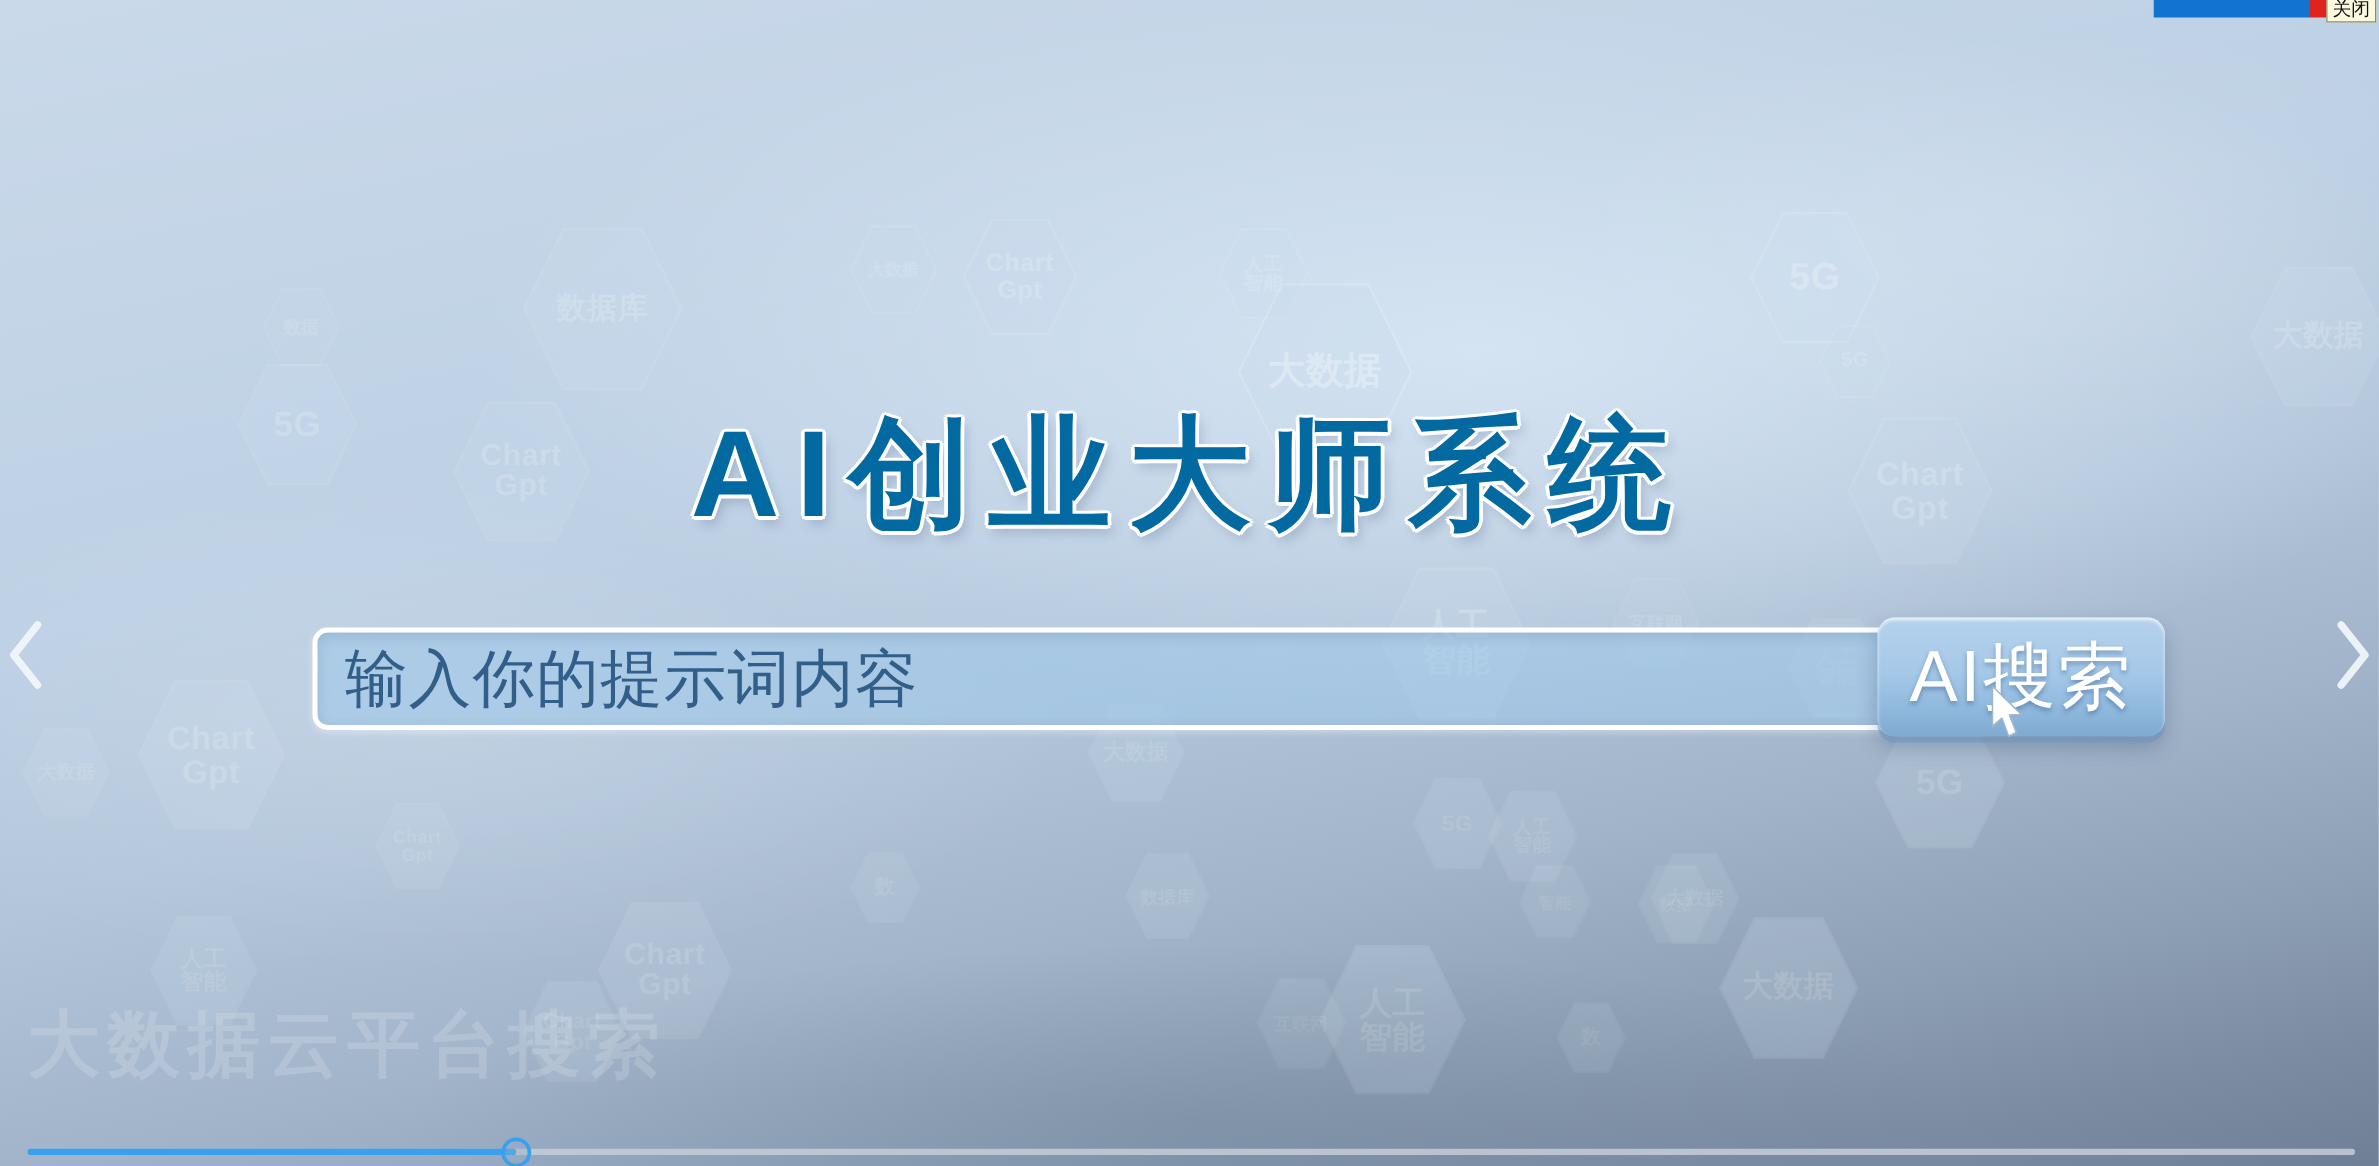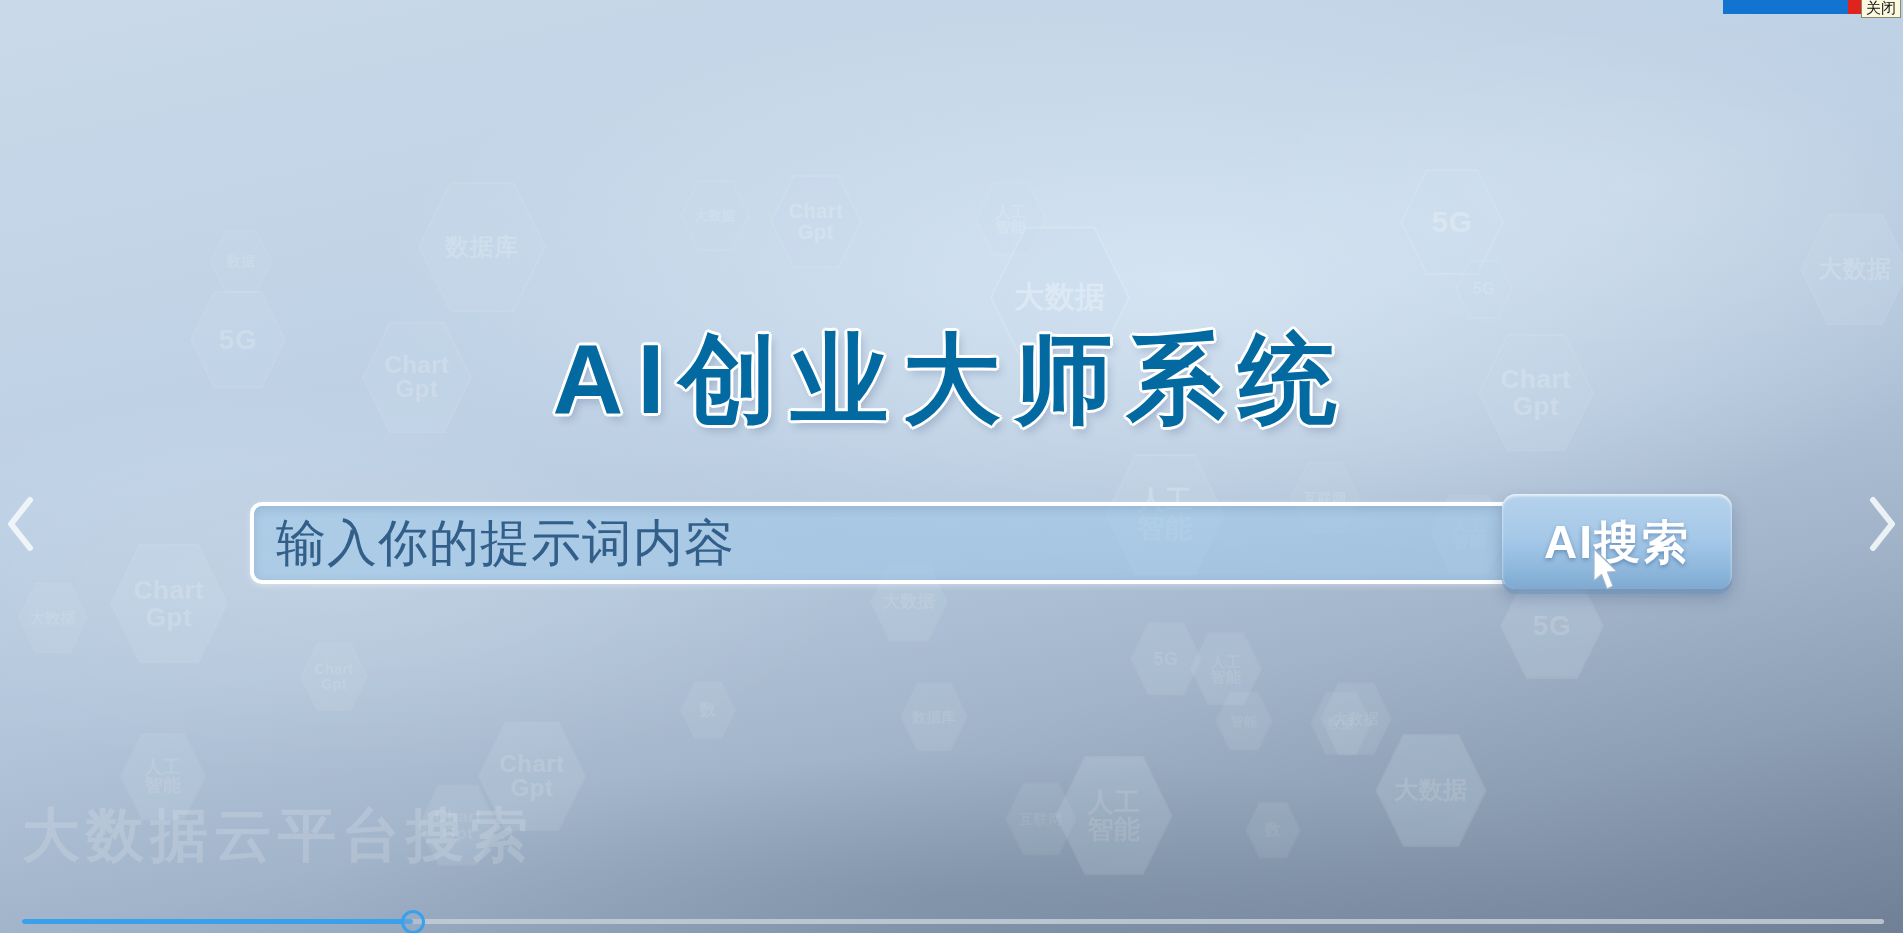--- a/index.html
+++ b/index.html
@@ -135,22 +135,22 @@
     border:none;
     cursor:pointer;
     background:linear-gradient(180deg,#b5d2ec 0%, #a6c9e8 45%, #8fb8dd 78%, #7fa9d0 100%);
     box-shadow:
       0 5px 0 rgba(110,150,190,0.55),
       0 9px 16px rgba(40,70,110,0.28),
       inset 0 2px 3px rgba(255,255,255,0.75);
     display:flex; align-items:center; justify-content:center;
   }
   .search-btn .lbl {
-    font-size:46px;
-    font-weight:700;
+    font-size:58px;
+    font-weight:400;
     color:#ffffff;
     letter-spacing:2px;
     text-shadow:0 2px 4px rgba(40,80,130,0.45);
     line-height:1;
   }
 
   
   .nav-arrow {
     position:absolute;
     top:488px;

